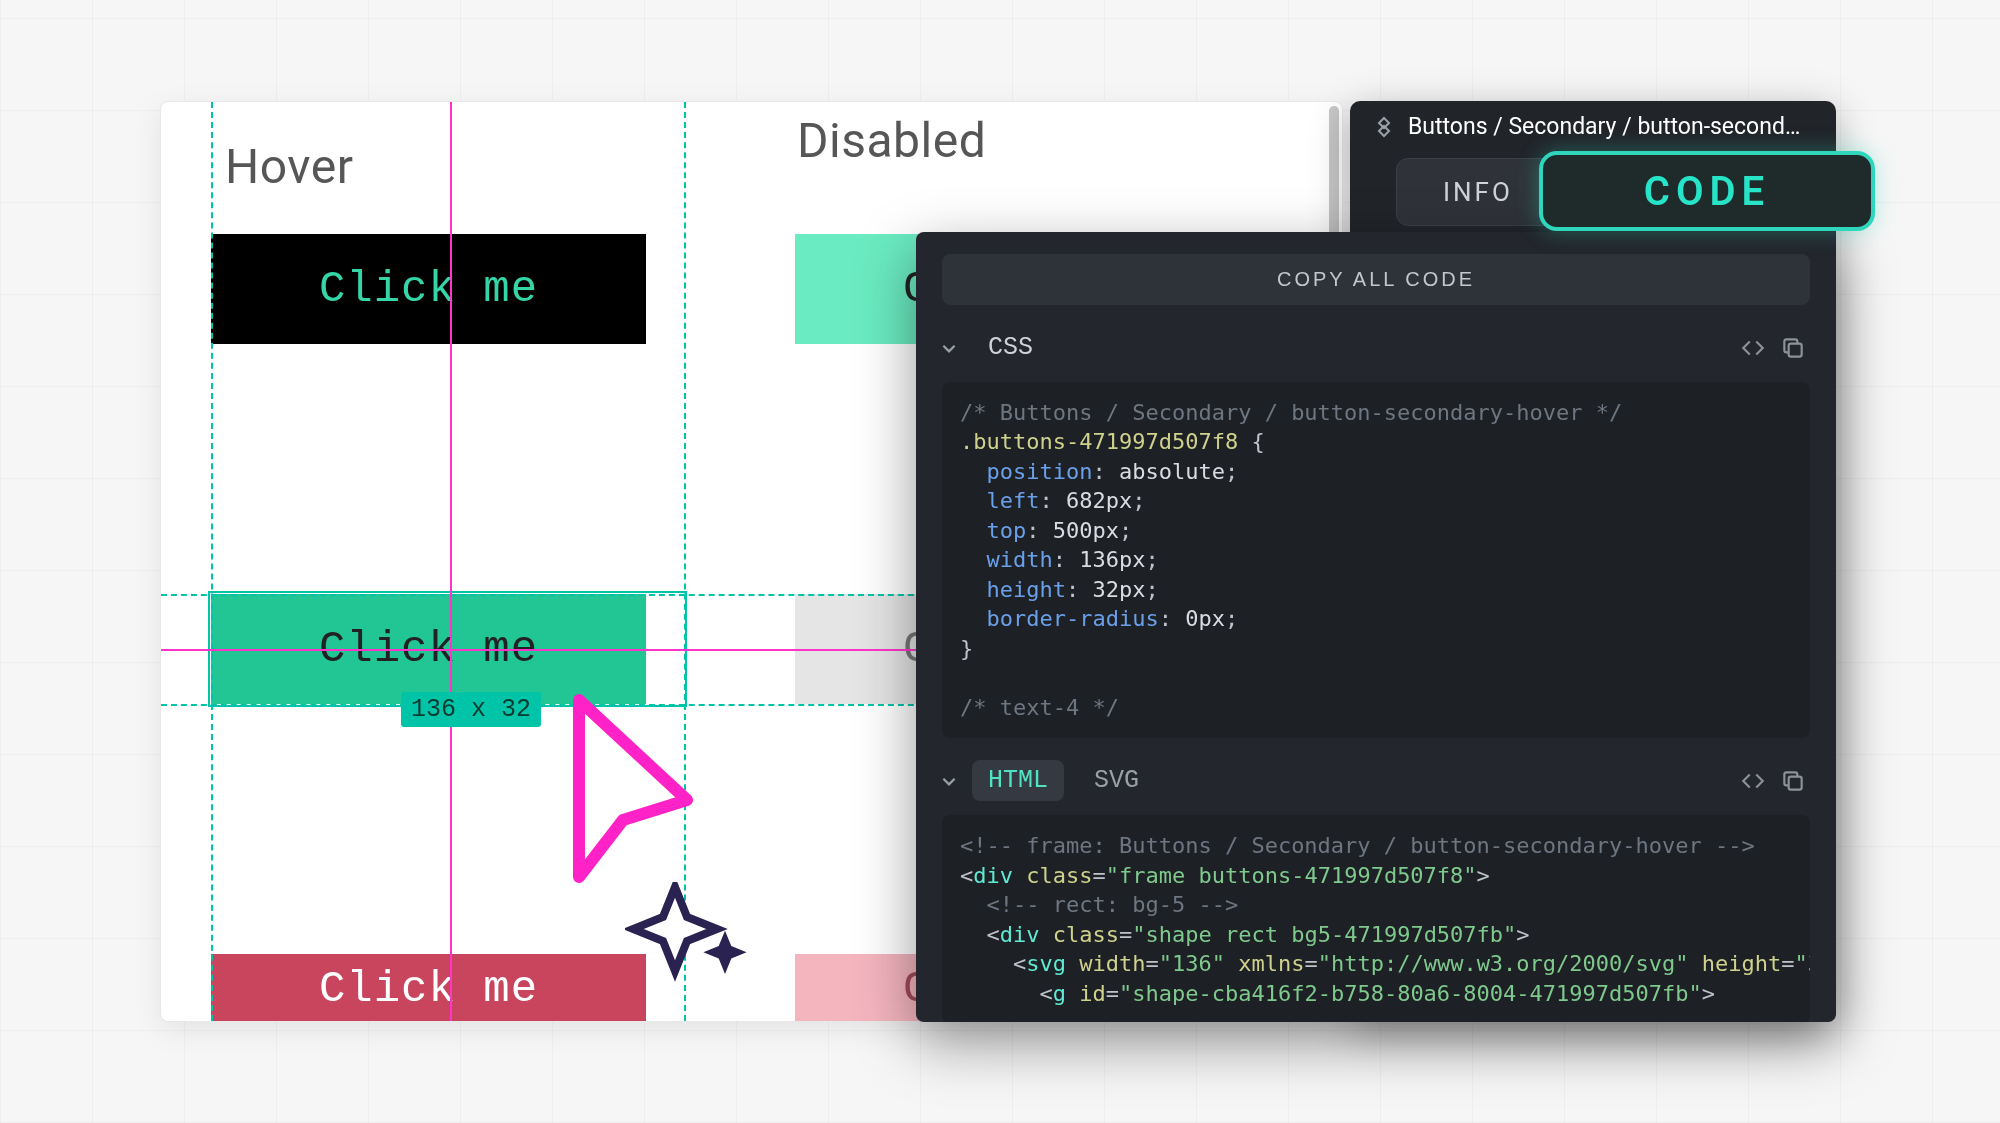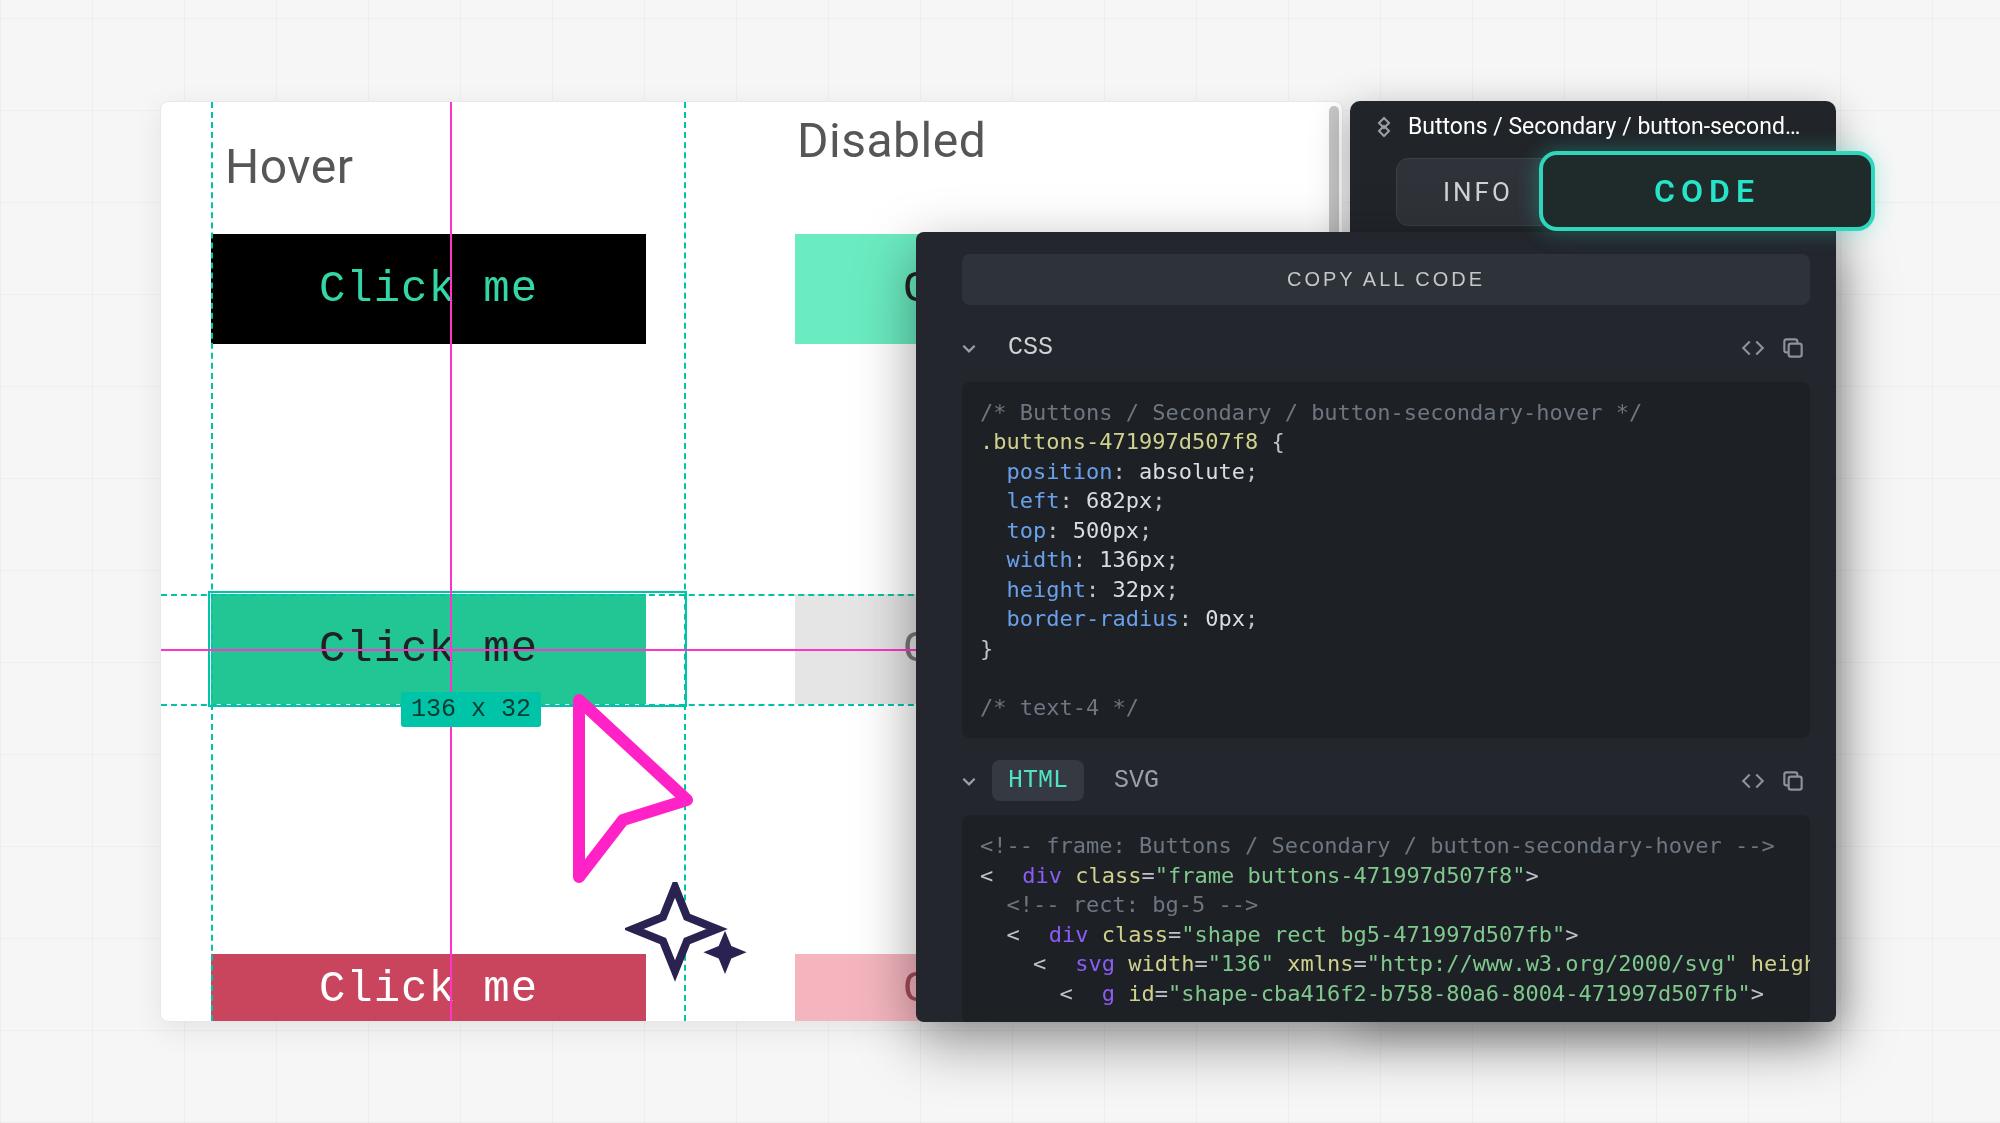--- a/index.html
+++ b/index.html
@@ -173,21 +173,21 @@
   .code-chip {
     position:absolute;
     left: 1539px;
     top: 151px;
     width: 336px;
     height: 80px;
     border-radius: 18px;
     background:#1e2b2a;
     border:4px solid #2fd6bc;
     color:#27e4c8;
-    font-size:32px;
+    font-size:40px;
     letter-spacing:6px;
     font-weight:600;
     display:flex;
     align-items:center;
     justify-content:center;
     box-shadow: 0 0 22px rgba(47,214,188,.35);
     z-index:40;
   }
 
   
@@ -197,21 +197,20 @@
     top: 232px;
     width: 920px;
     height: 790px;
     background:#23262c;
     border-radius:8px;
     box-shadow: 0 20px 60px rgba(0,0,0,.4);
     color:#c8ccd1;
     font-family: "SFMono-Regular", Consolas, "Courier New", monospace;
     overflow:hidden;
     z-index:30;
-    padding-left:20px;
   }
   .copy-all {
     margin:22px 26px 0 26px;
     padding:14px;
     text-align:center;
     background:#2e3239;
     border-radius:8px;
     font-size:20px;
     letter-spacing:3px;
     color:#c3c7cc;
@@ -247,21 +246,21 @@
     line-height: 1.34;
     white-space: pre;
     overflow:hidden;
     color:#c5c9cf;
   }
   .tok-comment { color:#6d7681; }
   .tok-sel     { color:#d0d18c; }
   .tok-prop    { color:#6aa0ea; }
   .tok-punct   { color:#bfc3c9; }
   .tok-val     { color:#d9dde2; }
-  .tok-tag     { color:#8b5cf6;margin-left:29px; }
+  .tok-tag     { color:#5eead4; }
   .tok-attr    { color:#d0d18c; }
   .tok-str     { color:#7fc98d; }
 </style>
 </head>
 <body>
 
 <div class="canvas-frame">
 
   <div class="scrollbar-hint"></div>
 

